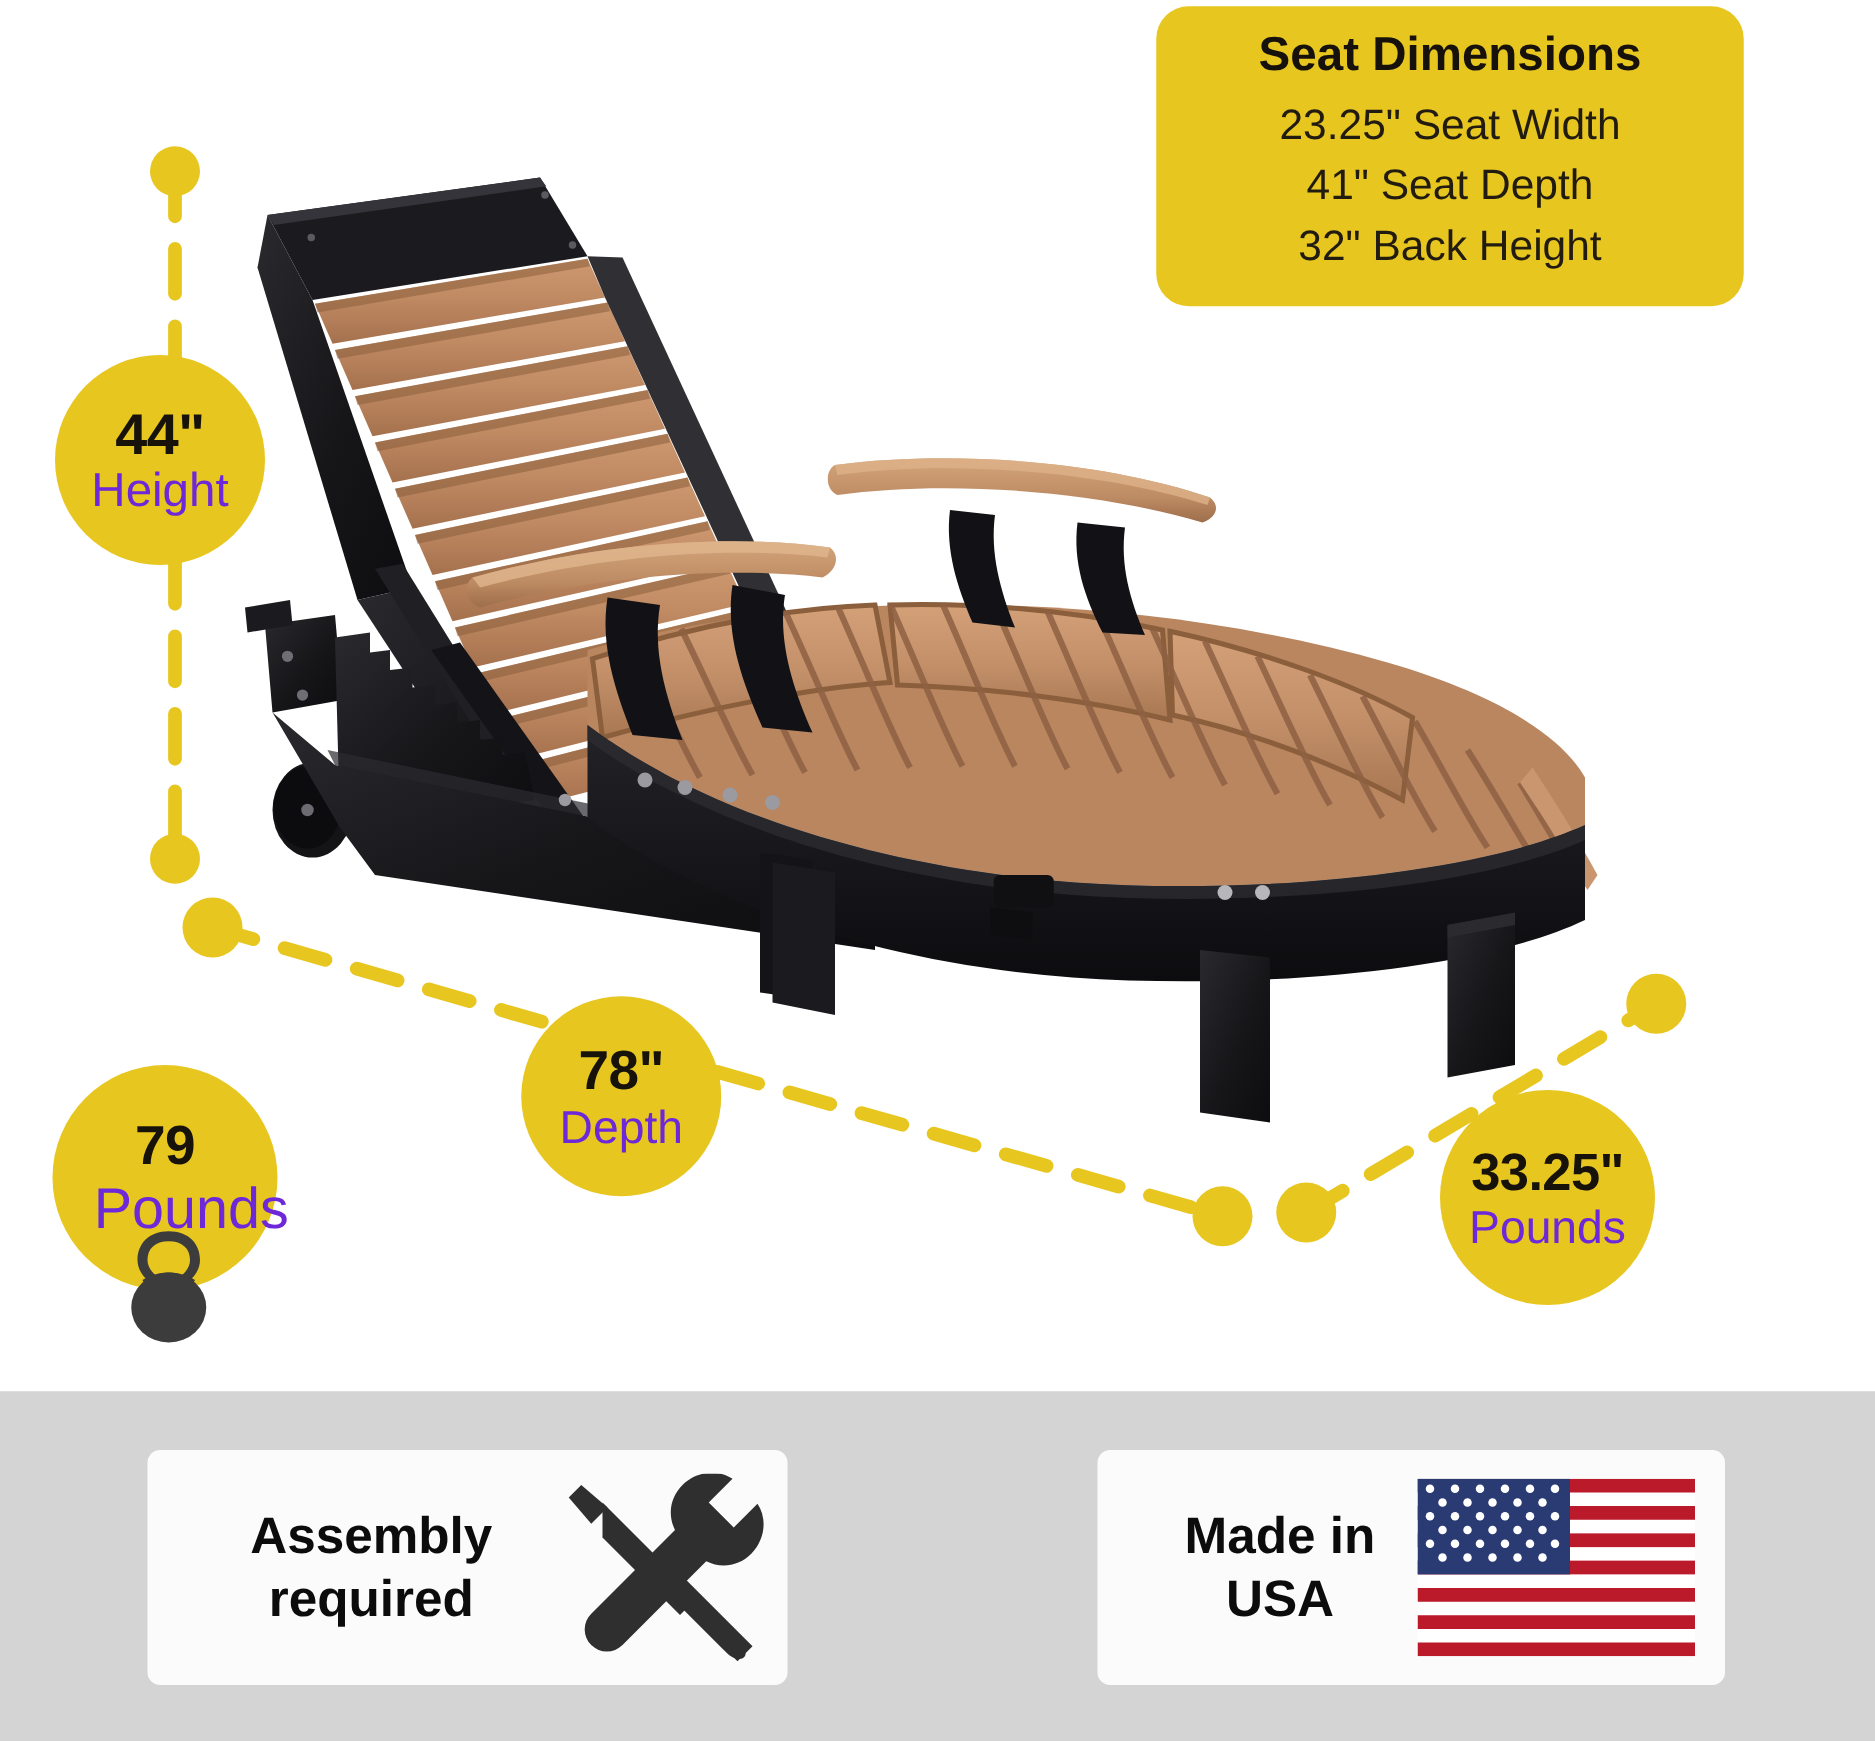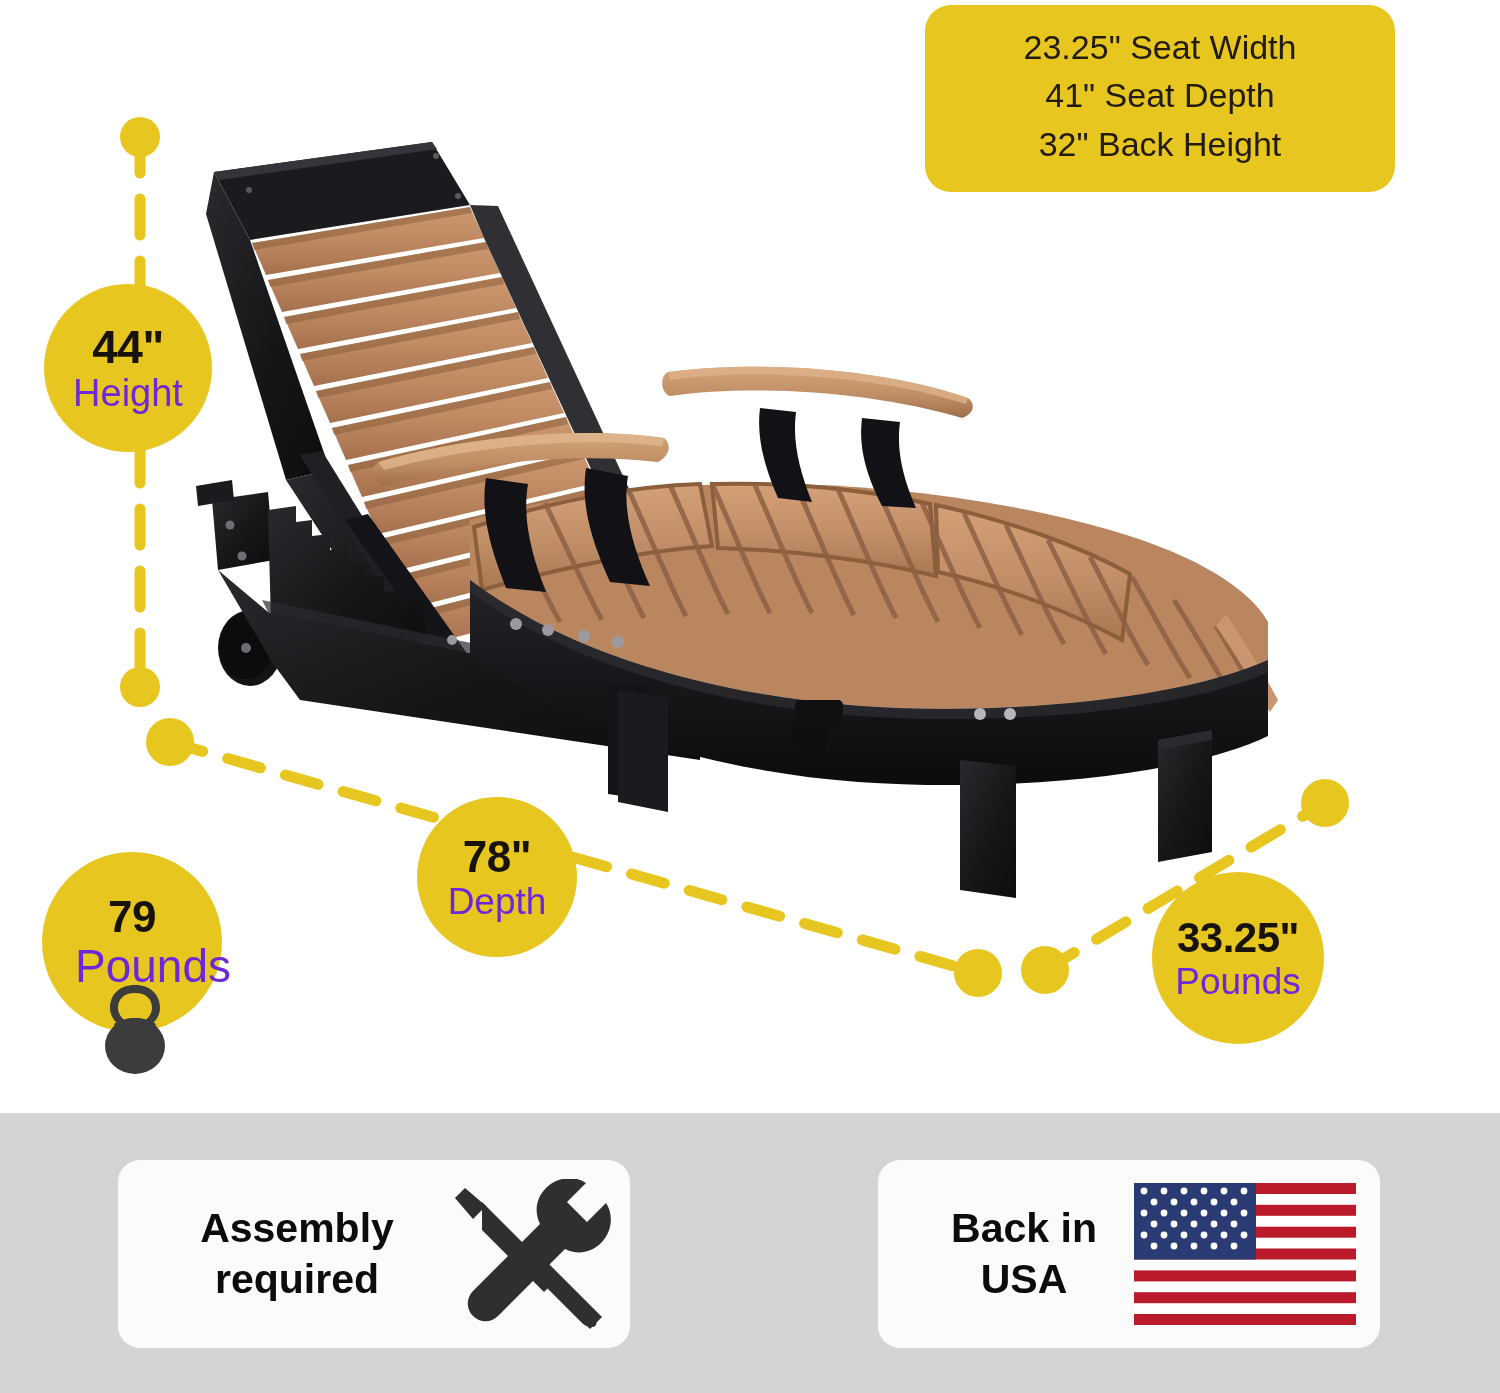--- a/index.html
+++ b/index.html
@@ -117,21 +117,21 @@
     top: 1113px;
     width: 1500px;
     height: 280px;
     background: #D4D4D4;
   }
   .footer-badge {
     position: absolute;
     top: 47px;
     height: 188px;
     background: #fbfbfb;
-    border-radius: 22px;
+    border-radius: 10px;
     display: flex;
     align-items: center;
     justify-content: center;
     box-sizing: border-box;
   }
   #badge-assembly { left: 118px; width: 512px; padding: 0 14px 0 30px; }
   #badge-usa      { left: 878px; width: 502px; padding: 0 24px 0 36px; }
 
   .badge-text {
     font-size: 41px;
@@ -404,20 +404,21 @@
                L38 41 C33 38 30 33 30 28 C30 19 36 13 47 13
                C58 13 64 19 64 28 C64 33 61 38 56 41
                L63 45 C68 41 72 35 72 28 C72 15 63 5 47 5 Z" fill="#3C3C3C"></path>
       <ellipse cx="47" cy="66" rx="30" ry="28" fill="#3C3C3C"></ellipse>
       <path d="M26 44 C32 40 40 38 47 38 C54 38 62 40 68 44
                L64 52 C58 48 53 47 47 47 C41 47 36 48 30 52 Z" fill="#3C3C3C"></path>
     </svg>
   </div>
 
   <div id="seat-dimensions-card">
+    <div class="card-title">Seat Dimensions</div>
     <div class="card-line">23.25" Seat Width</div>
     <div class="card-line">41" Seat Depth</div>
     <div class="card-line">32" Back Height</div>
   </div>
 
   <div id="footer-band">
 
     <div class="footer-badge" id="badge-assembly">
       <div class="badge-text">Assembly required</div>
       <svg class="badge-icon" id="tools-icon" viewBox="0 0 170 150">
@@ -433,21 +434,21 @@
           <path d="M19 9 L9 19 L27 40 L40 27 Z"></path>
           <path d="M36 23 L50 37 L112 99 L98 113 L36 51 Z"></path>
           <path d="M104 92 L146 134 C152 140 152 148 146 148
                    C140 148 138 146 132 140 L90 98 Z"></path>
           <path d="M100 88 L160 148 L148 160 L88 100 Z" transform="translate(-4,-10)"></path>
         </g>
       </svg>
     </div>
 
     <div class="footer-badge" id="badge-usa">
-      <div class="badge-text">Back in USA</div>
+      <div class="badge-text">Made in USA</div>
       <svg class="badge-icon" id="usa-flag" viewBox="0 0 222 142">
         <rect x="0" y="0" width="222" height="142" fill="#ffffff"></rect>
         <g fill="#BB1A2A">
           <rect x="0" y="0" width="222" height="11"></rect>
           <rect x="0" y="21.8" width="222" height="11"></rect>
           <rect x="0" y="43.7" width="222" height="11"></rect>
           <rect x="0" y="65.5" width="222" height="11"></rect>
           <rect x="0" y="87.4" width="222" height="11"></rect>
           <rect x="0" y="109.2" width="222" height="11"></rect>
           <rect x="0" y="131" width="222" height="11"></rect>

